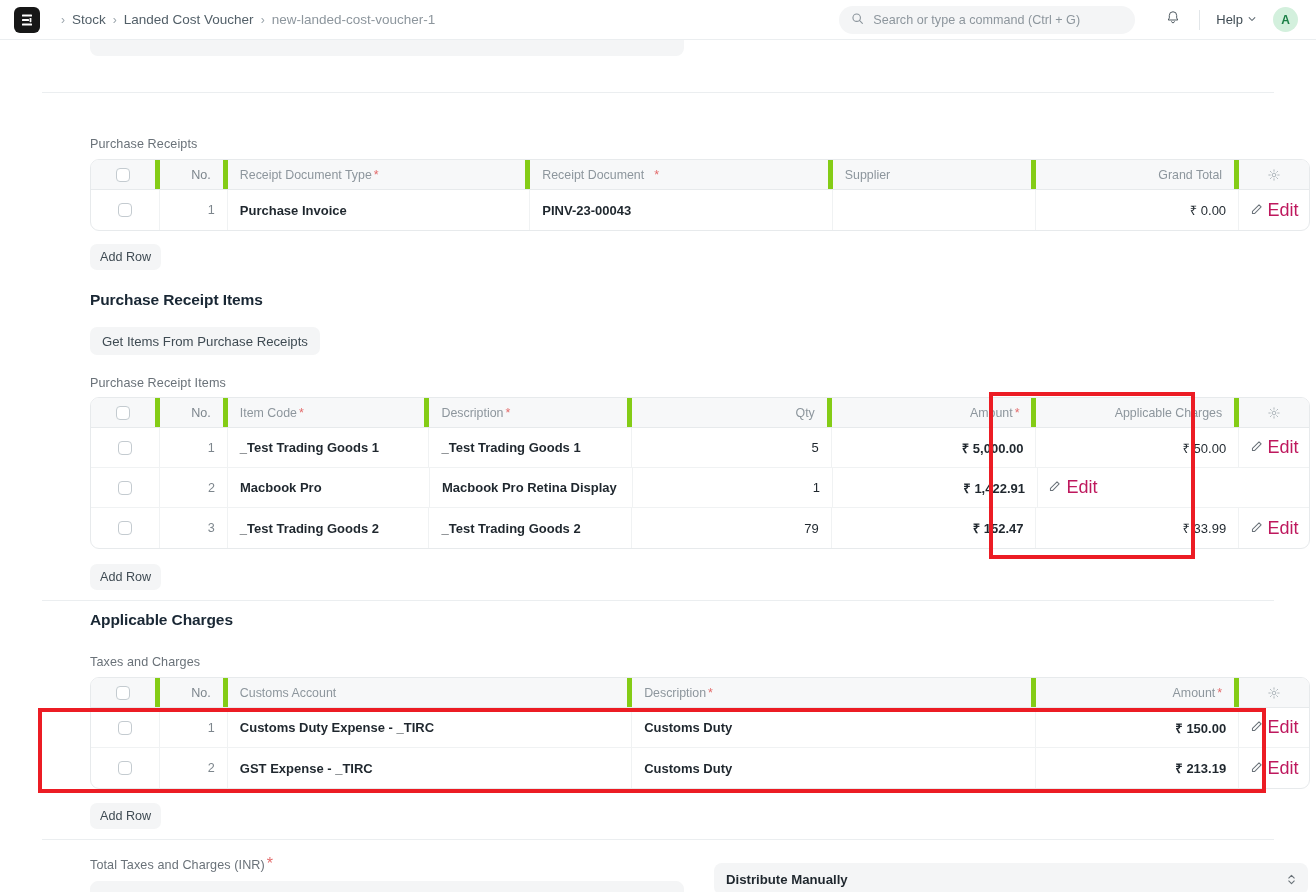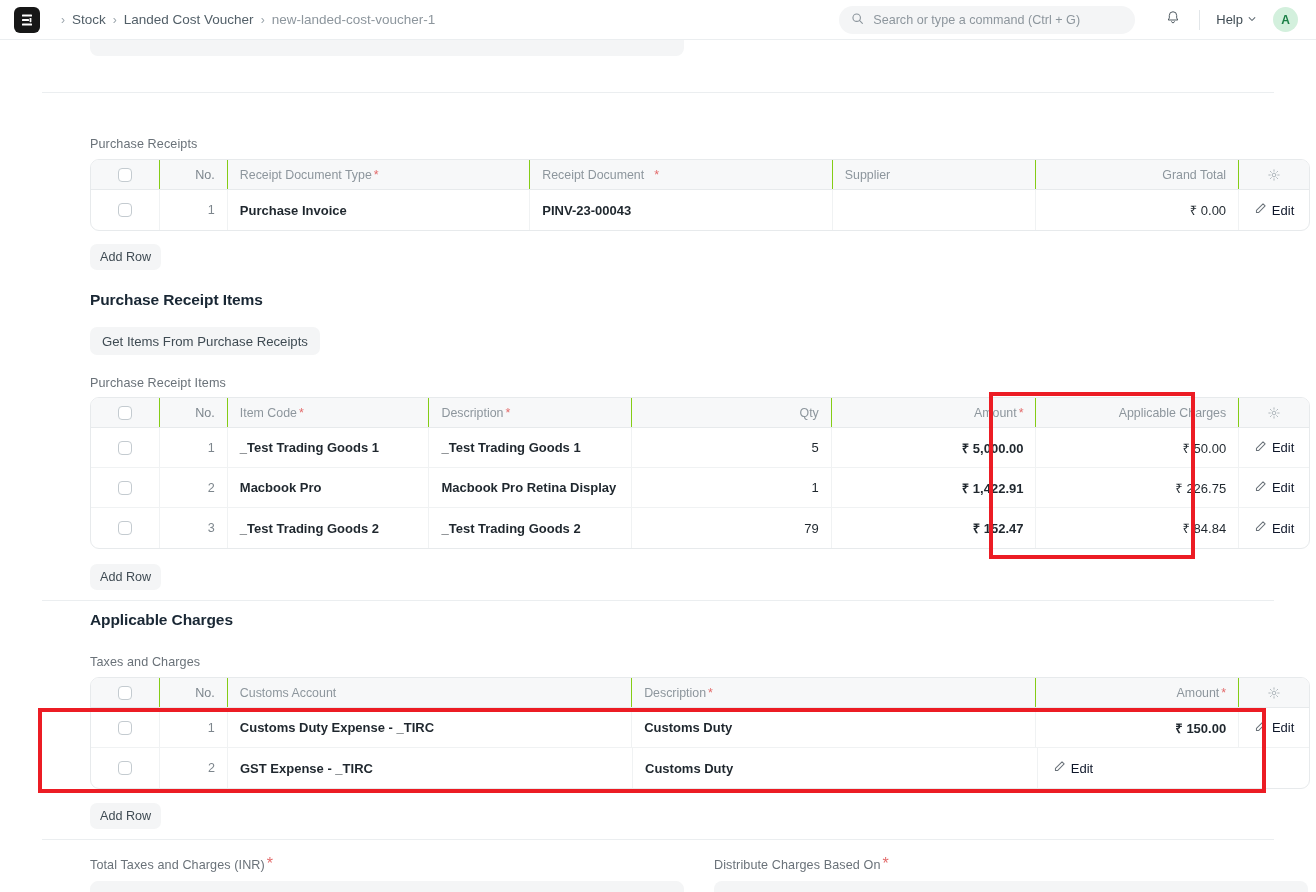--- a/index.html
+++ b/index.html
@@ -154,21 +154,21 @@
   .grid-row:last-child { border-bottom: none; }
   .cell {
     display: flex; align-items: center;
     padding: 0 12px;
     font-size: 13px;
     border-right: 1px solid #f0f2f3;
     overflow: hidden;
     white-space: nowrap;
   }
   .grid-head .cell {
-    border-right: 1px solid #84cc16;
+    border-right: 5px solid #84cc16;
     color: #8d969d;
     font-size: 12.4px;
     font-weight: 400;
   }
   .cell.last, .grid-head .cell.last { border-right: none; }
   .cell.c-check { width: 69px; justify-content: center; padding: 0; }
   .cell.c-no { width: 68px; justify-content: flex-end; color: #7d868d; font-size: 12.6px; }
   .cell.right { justify-content: flex-end; }
   .cell.bold { font-weight: 700; color: #1f272e; }
   .cell.c-edit { width: 70px; justify-content: center; padding: 0; }
@@ -177,21 +177,21 @@
     width: 14px; height: 14px;
     border: 1px solid #c4cbd0;
     border-radius: 4px;
     background: #fff;
     display: block;
     cursor: pointer;
   }
   .gear { color: #a6aeb4; display: flex; align-items: center; }
   .edit-cell {
     display: flex; align-items: center; gap: 5px;
-    color: #0f172a; font-size: 13px;
+    color: #be185d; font-size: 18px;
     cursor: pointer;
     text-align: right;
   }
 
   
   .hl {
     position: absolute;
     border: 4px solid #ec1c24;
     pointer-events: none;
     z-index: 10;
@@ -420,21 +420,20 @@
 
       <div class="grid-row">
         <div class="cell c-check">
           <span class="chk"></span>
         </div>
         <div class="cell c-no">2</div>
         <div class="cell bold" style="width:202px;">Macbook Pro</div>
         <div class="cell bold" style="width:203px;">Macbook Pro Retina Display</div>
         <div class="cell right" style="width:200px;">1</div>
         <div class="cell right bold" style="width:205px;">₹ 1,422.91</div>
-        <div class="cell right" style="width:203px;">₹ 226.75</div>
         <div class="cell c-edit last">
           <span class="edit-cell">
             <span>
               <svg width="13" height="13" viewBox="0 0 16 16" aria-hidden="true">
                 <path d="M11.1 2.3 13.7 4.9 5.6 13H3v-2.6z" fill="none" stroke="#6a7279" stroke-width="1.25" stroke-linejoin="round"></path>
               </svg>
             </span>
             <span>Edit</span>
           </span>
         </div>
@@ -442,21 +441,21 @@
 
       <div class="grid-row">
         <div class="cell c-check">
           <span class="chk"></span>
         </div>
         <div class="cell c-no">3</div>
         <div class="cell bold" style="width:202px;">_Test Trading Goods 2</div>
         <div class="cell bold" style="width:203px;">_Test Trading Goods 2</div>
         <div class="cell right" style="width:200px;">79</div>
         <div class="cell right bold" style="width:205px;">₹ 152.47</div>
-        <div class="cell right" style="width:203px;">₹ 84.84</div>
+        <div class="cell right" style="width:203px;">₹ 33.99</div>
         <div class="cell c-edit last">
           <span class="edit-cell">
             <span>
               <svg width="13" height="13" viewBox="0 0 16 16" aria-hidden="true">
                 <path d="M11.1 2.3 13.7 4.9 5.6 13H3v-2.6z" fill="none" stroke="#6a7279" stroke-width="1.25" stroke-linejoin="round"></path>
               </svg>
             </span>
             <span>Edit</span>
           </span>
         </div>
@@ -522,20 +521,21 @@
         </div>
       </div>
 
       <div class="grid-row">
         <div class="cell c-check">
           <span class="chk"></span>
         </div>
         <div class="cell c-no">2</div>
         <div class="cell bold" style="width:405px;">GST Expense - _TIRC</div>
         <div class="cell bold" style="width:405px;">Customs Duty</div>
+        <div class="cell right bold" style="width:203px;">₹ 213.19</div>
         <div class="cell c-edit last">
           <span class="edit-cell">
             <span>
               <svg width="13" height="13" viewBox="0 0 16 16" aria-hidden="true">
                 <path d="M11.1 2.3 13.7 4.9 5.6 13H3v-2.6z" fill="none" stroke="#6a7279" stroke-width="1.25" stroke-linejoin="round"></path>
               </svg>
             </span>
             <span>Edit</span>
           </span>
         </div>
@@ -553,23 +553,20 @@
       <div class="form-col">
         <div>
           <span class="field-label">Total Taxes and Charges (INR)</span><span class="req">*</span>
         </div>
         <div class="input-box">
           <span>₹ 0.00</span>
         </div>
       </div>
 
       <div class="form-col">
-        <div>
-          <span class="field-label">Distribute Charges Based On</span><span class="req">*</span>
-        </div>
         <div class="select-box">
           <span>Distribute Manually</span>
           <span class="select-chev">
             <svg width="11" height="15" viewBox="0 0 12 16" aria-hidden="true">
               <path d="M3 6.4 6 3.4l3 3" fill="none" stroke="#6a7279" stroke-width="1.2" stroke-linecap="round" stroke-linejoin="round"></path>
               <path d="M3 9.6 6 12.6l3-3" fill="none" stroke="#6a7279" stroke-width="1.2" stroke-linecap="round" stroke-linejoin="round"></path>
             </svg>
           </span>
         </div>
       </div>

